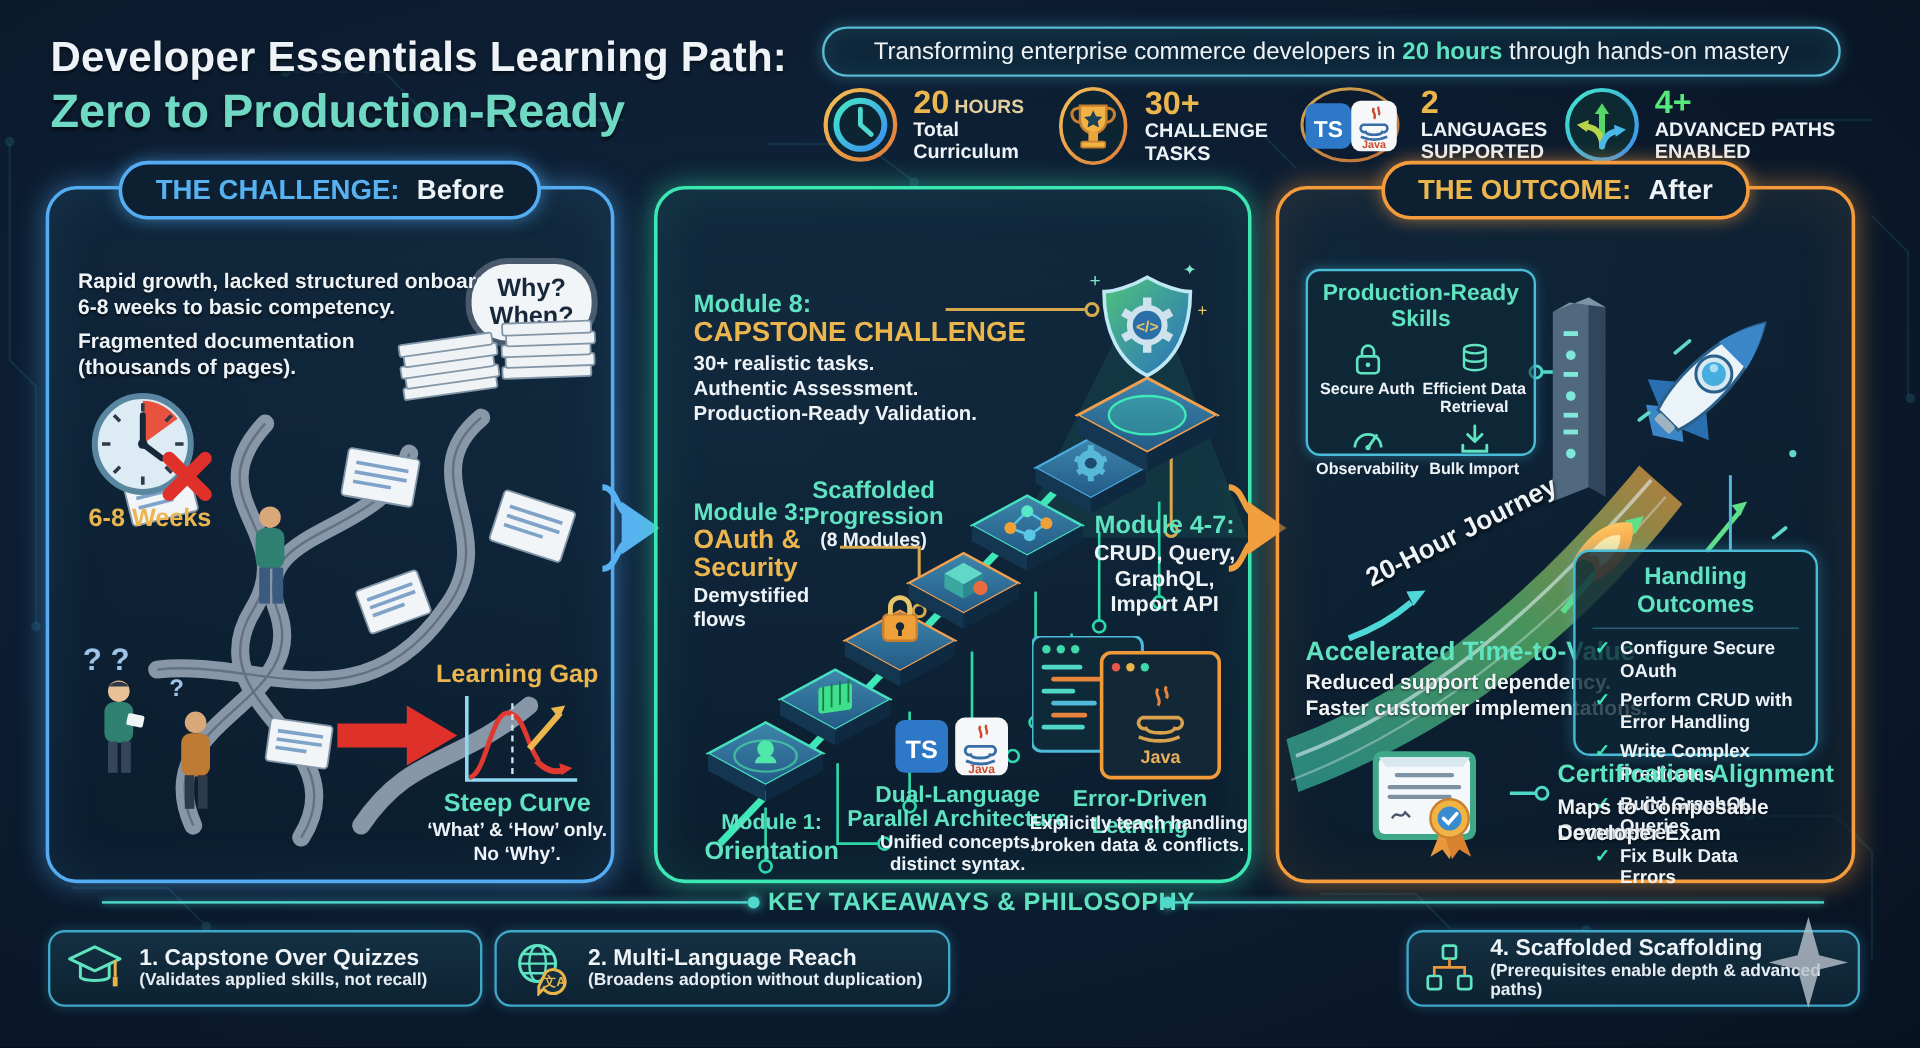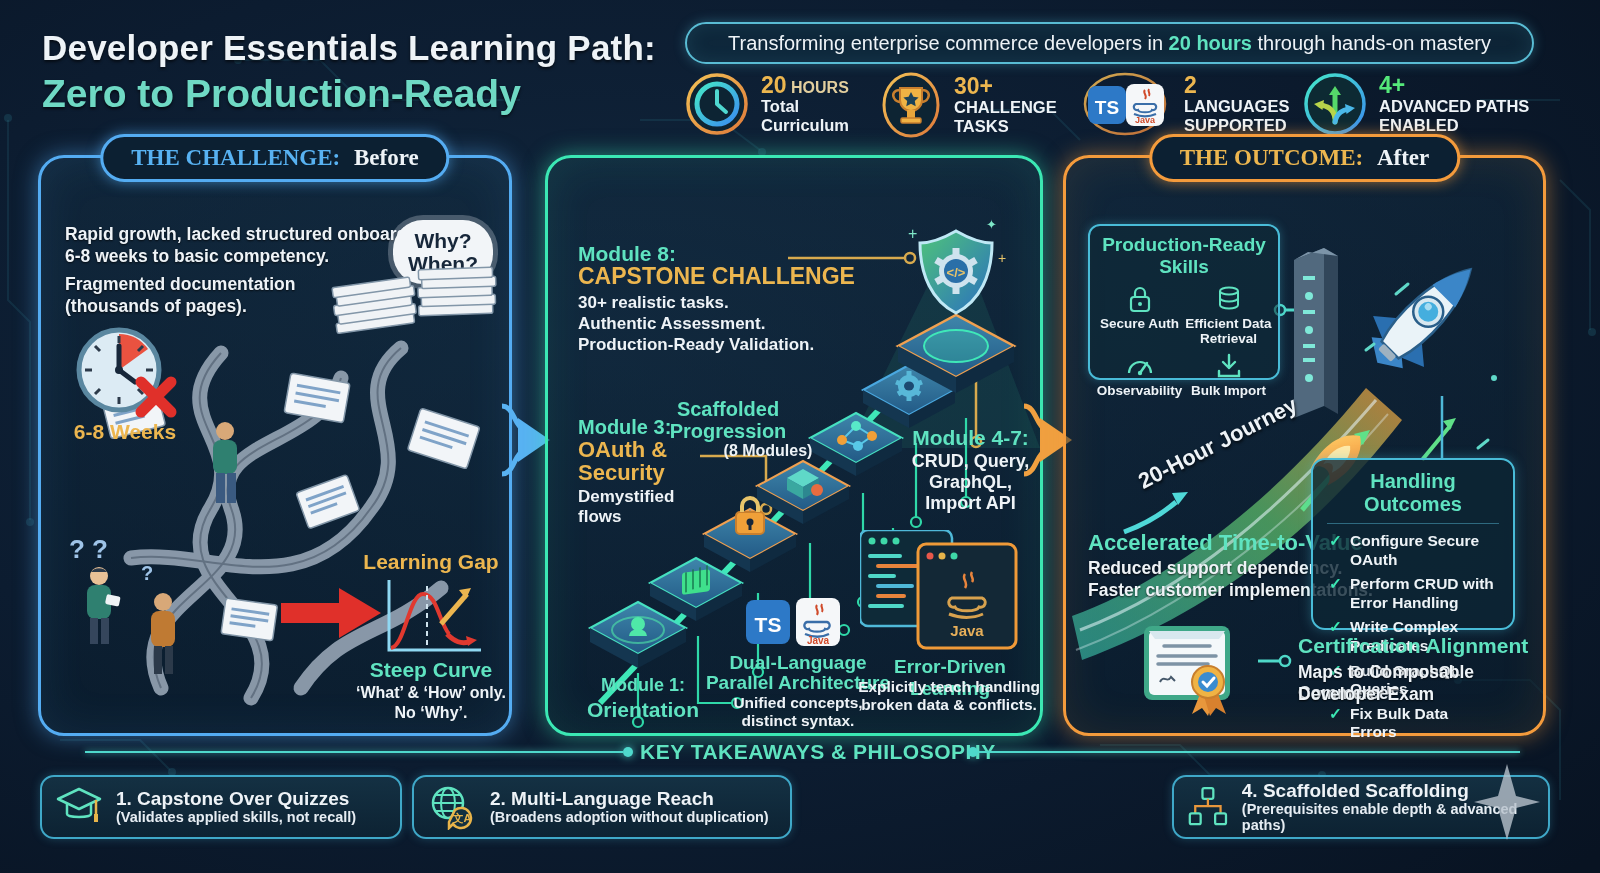--- a/index.html
+++ b/index.html
@@ -19,36 +19,36 @@
   
   .title1{font-size:35px;font-weight:bold;letter-spacing:.2px;text-shadow:0 2px 3px rgba(0,0,0,.6);}
   .title2{font-size:39px;font-weight:bold;color:#6fd9c4;text-shadow:0 2px 3px rgba(0,0,0,.6);}
   .banner{
     display:flex;align-items:center;justify-content:center;
     border:2px solid #59bcd4;border-radius:24px;background:rgba(16,48,66,.55);
     box-shadow:0 0 12px rgba(80,190,215,.35), inset 0 0 18px rgba(80,190,215,.12);
     font-size:20px;white-space:nowrap;
   }
   .stat{display:flex;align-items:center;gap:12px;}
-  .stat-value{font-size:23px;font-weight:bold;line-height:1;}
+  .stat-value{font-size:27px;font-weight:bold;line-height:1;}
   .stat-suffix{font-size:16px;font-weight:bold;color:#e3cf9e;}
   .stat-label{font-size:16.5px;font-weight:bold;line-height:1.12;}
 
   
   .panel{position:absolute;top:155px;height:575px;border-radius:26px;border:3px solid;
     background:linear-gradient(180deg, rgba(21,50,70,.38), rgba(10,30,46,.6));}
   .panel-challenge{left:38px;width:468px;border-color:#54acf2;
     box-shadow:0 0 22px rgba(84,172,242,.5), inset 0 0 46px rgba(84,172,242,.10);}
   .panel-solution{left:545px;width:492px;border-color:#3be8b4;
     box-shadow:0 0 22px rgba(59,232,180,.5), inset 0 0 46px rgba(59,232,180,.10);}
   .panel-outcome{left:1063px;width:477px;border-color:#f49b3c;
     box-shadow:0 0 22px rgba(244,155,60,.5), inset 0 0 46px rgba(244,155,60,.10);}
   .pill{position:absolute;top:-24px;left:50%;transform:translateX(-50%);
     padding:8px 28px;border-radius:34px;background:#0c2032;border:3px solid;
-    font-size:23px;font-weight:bold;white-space:nowrap;font-family:Liberation Serif, serif;}
+    font-size:23px;font-weight:bold;white-space:nowrap;}
   .pill-blue{border-color:#54acf2;box-shadow:0 0 14px rgba(84,172,242,.6);}
   .pill-teal{border-color:#3be8b4;box-shadow:0 0 14px rgba(59,232,180,.6);}
   .pill-orange{border-color:#f49b3c;box-shadow:0 0 14px rgba(244,155,60,.6);}
 
   .body-text{font-size:17.5px;font-weight:bold;line-height:1.18;text-shadow:0 1px 2px rgba(0,0,0,.7);}
   .mod-label{font-size:20px;font-weight:bold;color:#5fe3c0;line-height:1.1;}
   .mod-title{font-size:22px;font-weight:bold;color:#ecb64f;line-height:1.1;}
   .mod-desc{font-size:17px;font-weight:bold;color:#eef3f7;line-height:1.25;}
 
   .thought{background:#f2f5f8;color:#17273a;border-radius:30px;
@@ -477,21 +477,21 @@
     </svg>
 
     <div class="abs mod-label" style="left:30px;top:84px;font-size:21px;">Module 8:</div>
     <div class="abs mod-title" style="left:30px;top:106px;font-size:23px;">CAPSTONE CHALLENGE</div>
     <div class="abs mod-desc" style="left:30px;top:134px;">30+ realistic tasks.</div>
     <div class="abs mod-desc" style="left:30px;top:155px;">Authentic Assessment.</div>
     <div class="abs mod-desc" style="left:30px;top:176px;">Production-Ready Validation.</div>
 
     <div class="abs teal b center" style="left:90px;top:240px;width:180px;font-size:20px;">Scaffolded</div>
     <div class="abs teal b center" style="left:90px;top:262px;width:180px;font-size:20px;">Progression</div>
-    <div class="abs b center" style="left:90px;top:284px;width:180px;font-size:16px;padding-left:40px;">(8 Modules)</div>
+    <div class="abs b center" style="left:90px;top:284px;width:180px;font-size:16px;">(8 Modules)</div>
 
     <div class="abs mod-label" style="left:30px;top:258px;">Module 3:</div>
     <div class="abs mod-title" style="left:30px;top:280px;">OAuth &amp;</div>
     <div class="abs mod-title" style="left:30px;top:303px;">Security</div>
     <div class="abs mod-desc" style="left:30px;top:328px;">Demystified</div>
     <div class="abs mod-desc" style="left:30px;top:348px;">flows</div>
 
     <div class="abs mod-label center" style="left:355px;top:268px;width:135px;font-size:21px;">Module 4-7:</div>
     <div class="abs mod-desc center" style="left:355px;top:292px;width:135px;font-size:18px;">CRUD, Query,</div>
     <div class="abs mod-desc center" style="left:355px;top:313px;width:135px;font-size:18px;">GraphQL,</div>

